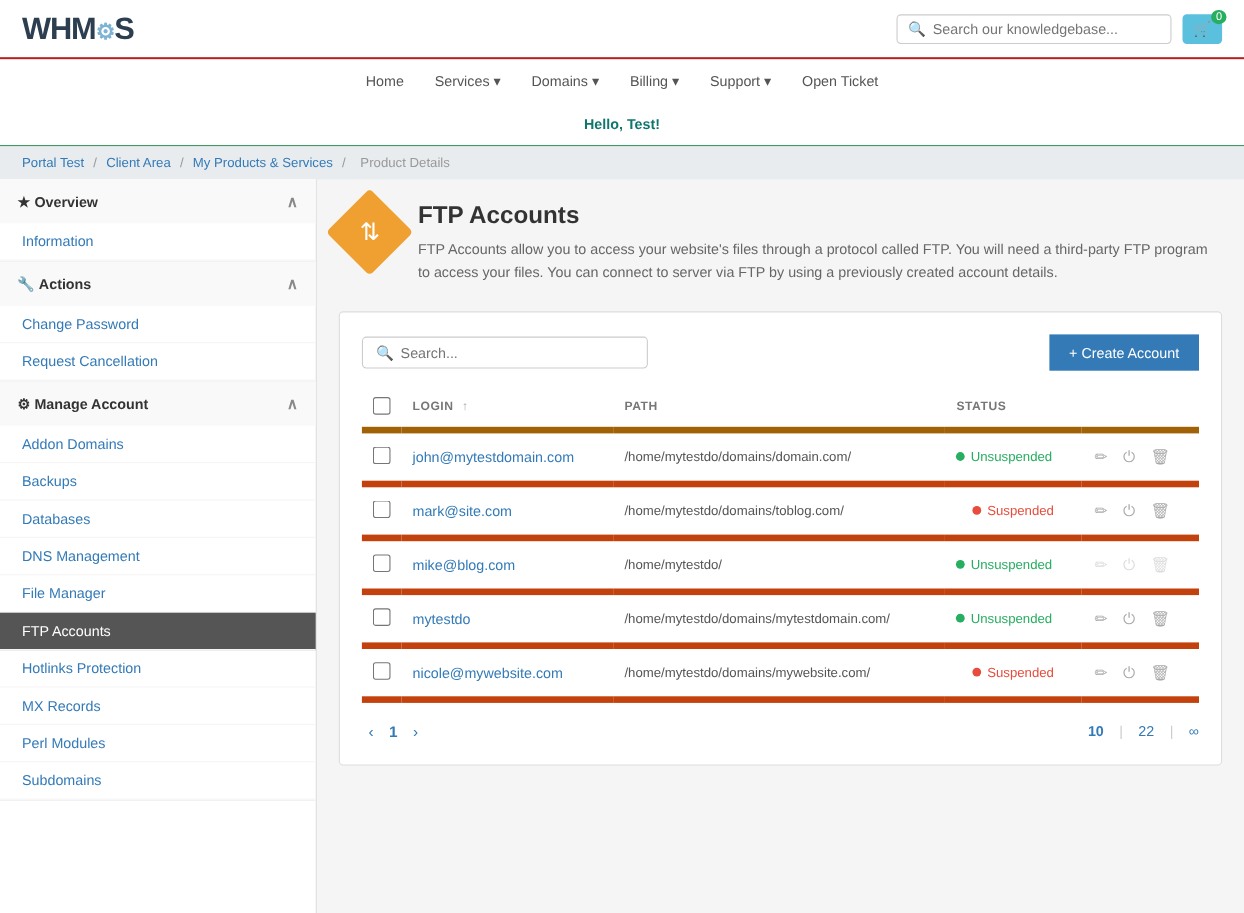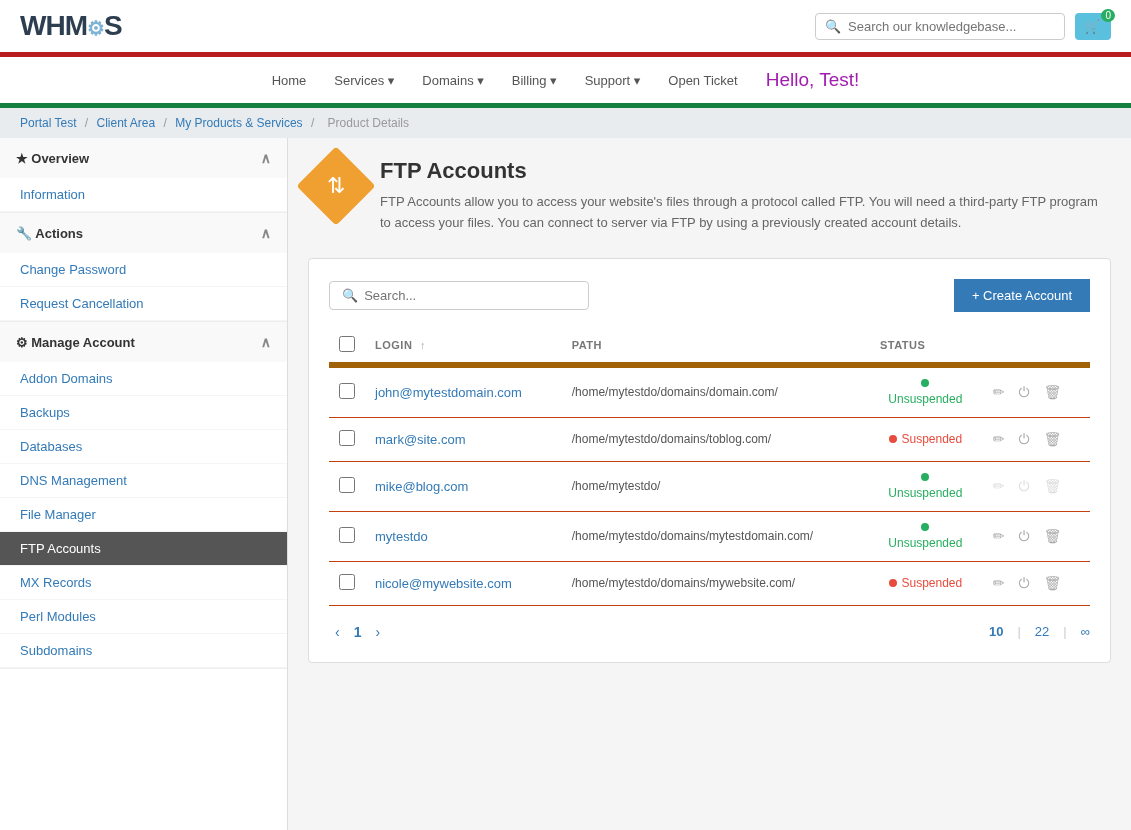--- a/index.html
+++ b/index.html
@@ -1,33 +1,33 @@
 <!DOCTYPE html>
 <html><head>
   <meta charset="utf-8">
   <style>
     * { margin: 0; padding: 0; box-sizing: border-box; }
     body { font-family: Arial, sans-serif; font-size: 13px; background: #f5f5f5; color: #333; }
 
     
-    .top-header { background: #fff; border-bottom: 5px solid #b91c1c; padding: 10px 20px; display: flex; align-items: center; justify-content: space-between; }
+    .top-header { background: #fff; border-bottom: 2px solid #b91c1c; padding: 10px 20px; display: flex; align-items: center; justify-content: space-between; }
     .logo { display: flex; align-items: center; }
     .logo-text { font-size: 28px; font-weight: bold; color: #2c3e50; letter-spacing: -1px; }
     .logo-gear { color: #7fb3d3; font-size: 20px; }
     .header-right { display: flex; align-items: center; gap: 10px; }
     .search-box { display: flex; align-items: center; border: 1px solid #ccc; border-radius: 4px; padding: 5px 10px; background: #fff; width: 250px; }
     .search-box input { border: none; outline: none; font-size: 13px; color: #999; width: 100%; background: transparent; }
     .cart-btn { background: #5bc0de; color: #fff; border: none; border-radius: 4px; padding: 6px 10px; cursor: pointer; position: relative; font-size: 13px; }
     .cart-badge { background: #27ae60; color: #fff; border-radius: 50%; font-size: 10px; padding: 1px 4px; position: absolute; top: -4px; right: -4px; }
 
     
-    .main-nav { background: #fff; border-bottom: 5px solid #15803d; padding: 0 20px; display: flex; align-items: center; justify-content: center; }
+    .main-nav { background: #fff; border-bottom: 1px solid #15803d; padding: 0 20px; display: flex; align-items: center; justify-content: space-between; flex-direction: column; }
     .nav-left { display: flex; }
     .nav-item { padding: 12px 14px; cursor: pointer; color: #555; font-size: 13px; display: flex; align-items: center; gap: 4px; }
-    .nav-user { padding: 12px 14px; cursor: pointer; color: #a21caf; font-size: 19px; display: flex; align-items: center; gap: 4px; }
+    .nav-user { padding: 12px 14px; cursor: pointer; color: #0f766e; font-size: 13px; display: flex; align-items: center; gap: 4px; font-weight: bold; }
 
     
     .breadcrumb { background: #e8ecef; padding: 8px 20px; font-size: 12px; color: #666; }
     .breadcrumb a { color: #337ab7; text-decoration: none; }
     .breadcrumb span { margin: 0 5px; color: #999; }
 
     
     .main-layout { display: flex; min-height: calc(100vh - 130px); }
 
     
@@ -52,25 +52,25 @@
     .card-search { display: flex; align-items: center; border: 1px solid #ccc; border-radius: 4px; padding: 6px 12px; width: 260px; }
     .card-search input { border: none; outline: none; font-size: 13px; width: 100%; color: #555; }
     .card-search-icon { color: #aaa; margin-right: 6px; }
     .create-btn { background: #337ab7; color: #fff; border: none; border-radius: 0; padding: 9px 18px; cursor: pointer; font-size: 13px; display: flex; align-items: center; gap: 6px; }
 
     
     table { width: 100%; border-collapse: collapse; }
     thead tr { border-bottom: 6px solid #a16207; }
     th { padding: 8px 10px; text-align: left; font-size: 11px; color: #777; font-weight: bold; text-transform: uppercase; letter-spacing: 0.5px; }
     th .sort-icon { margin-left: 4px; color: #aaa; }
-    tbody tr { border-bottom: 1px solid #c2410c; }
+    tbody tr { border-bottom: 6px solid #c2410c; }
     td { padding: 11px 10px; font-size: 13px; vertical-align: middle; }
     .td-login { color: #337ab7; }
     .td-path { color: #555; font-size: 12px; }
-    .status-unsuspended { color: #27ae60; display: flex; align-items: center; gap: 5px; font-size: 12px; flex-direction: column; }
+    .status-unsuspended { color: #27ae60; display: flex; align-items: center; gap: 5px; font-size: 12px; }
     .status-suspended { color: #e74c3c; display: flex; align-items: center; gap: 5px; font-size: 12px; justify-content: center; }
     .status-dot { width: 8px; height: 8px; border-radius: 50%; flex-shrink: 0; }
     .dot-green { background: #27ae60; }
     .dot-red { background: #e74c3c; }
     .action-icons { display: flex; align-items: center; gap: 10px; }
     .action-icon { color: #aaa; cursor: pointer; font-size: 14px; padding: 2px; }
     .action-icon.disabled { color: #ddd; cursor: default; }
     .row-check { width: 16px; height: 16px; cursor: pointer; }
     .td-check { width: 30px; }
 
@@ -155,20 +155,21 @@
       <div class="sidebar-section-header">
         <span><span>⚙</span> Manage Account</span>
         <span class="chevron">∧</span>
       </div>
       <div class="sidebar-item">Addon Domains</div>
       <div class="sidebar-item">Backups</div>
       <div class="sidebar-item">Databases</div>
       <div class="sidebar-item">DNS Management</div>
       <div class="sidebar-item">File Manager</div>
       <div class="sidebar-item active">FTP Accounts</div>
+      <div class="sidebar-item">Hotlinks Protection</div>
       <div class="sidebar-item">MX Records</div>
       <div class="sidebar-item">Perl Modules</div>
       <div class="sidebar-item">Subdomains</div>
     </div>
 
   </div>
 
   <div class="content">
 
     <div class="page-header">

